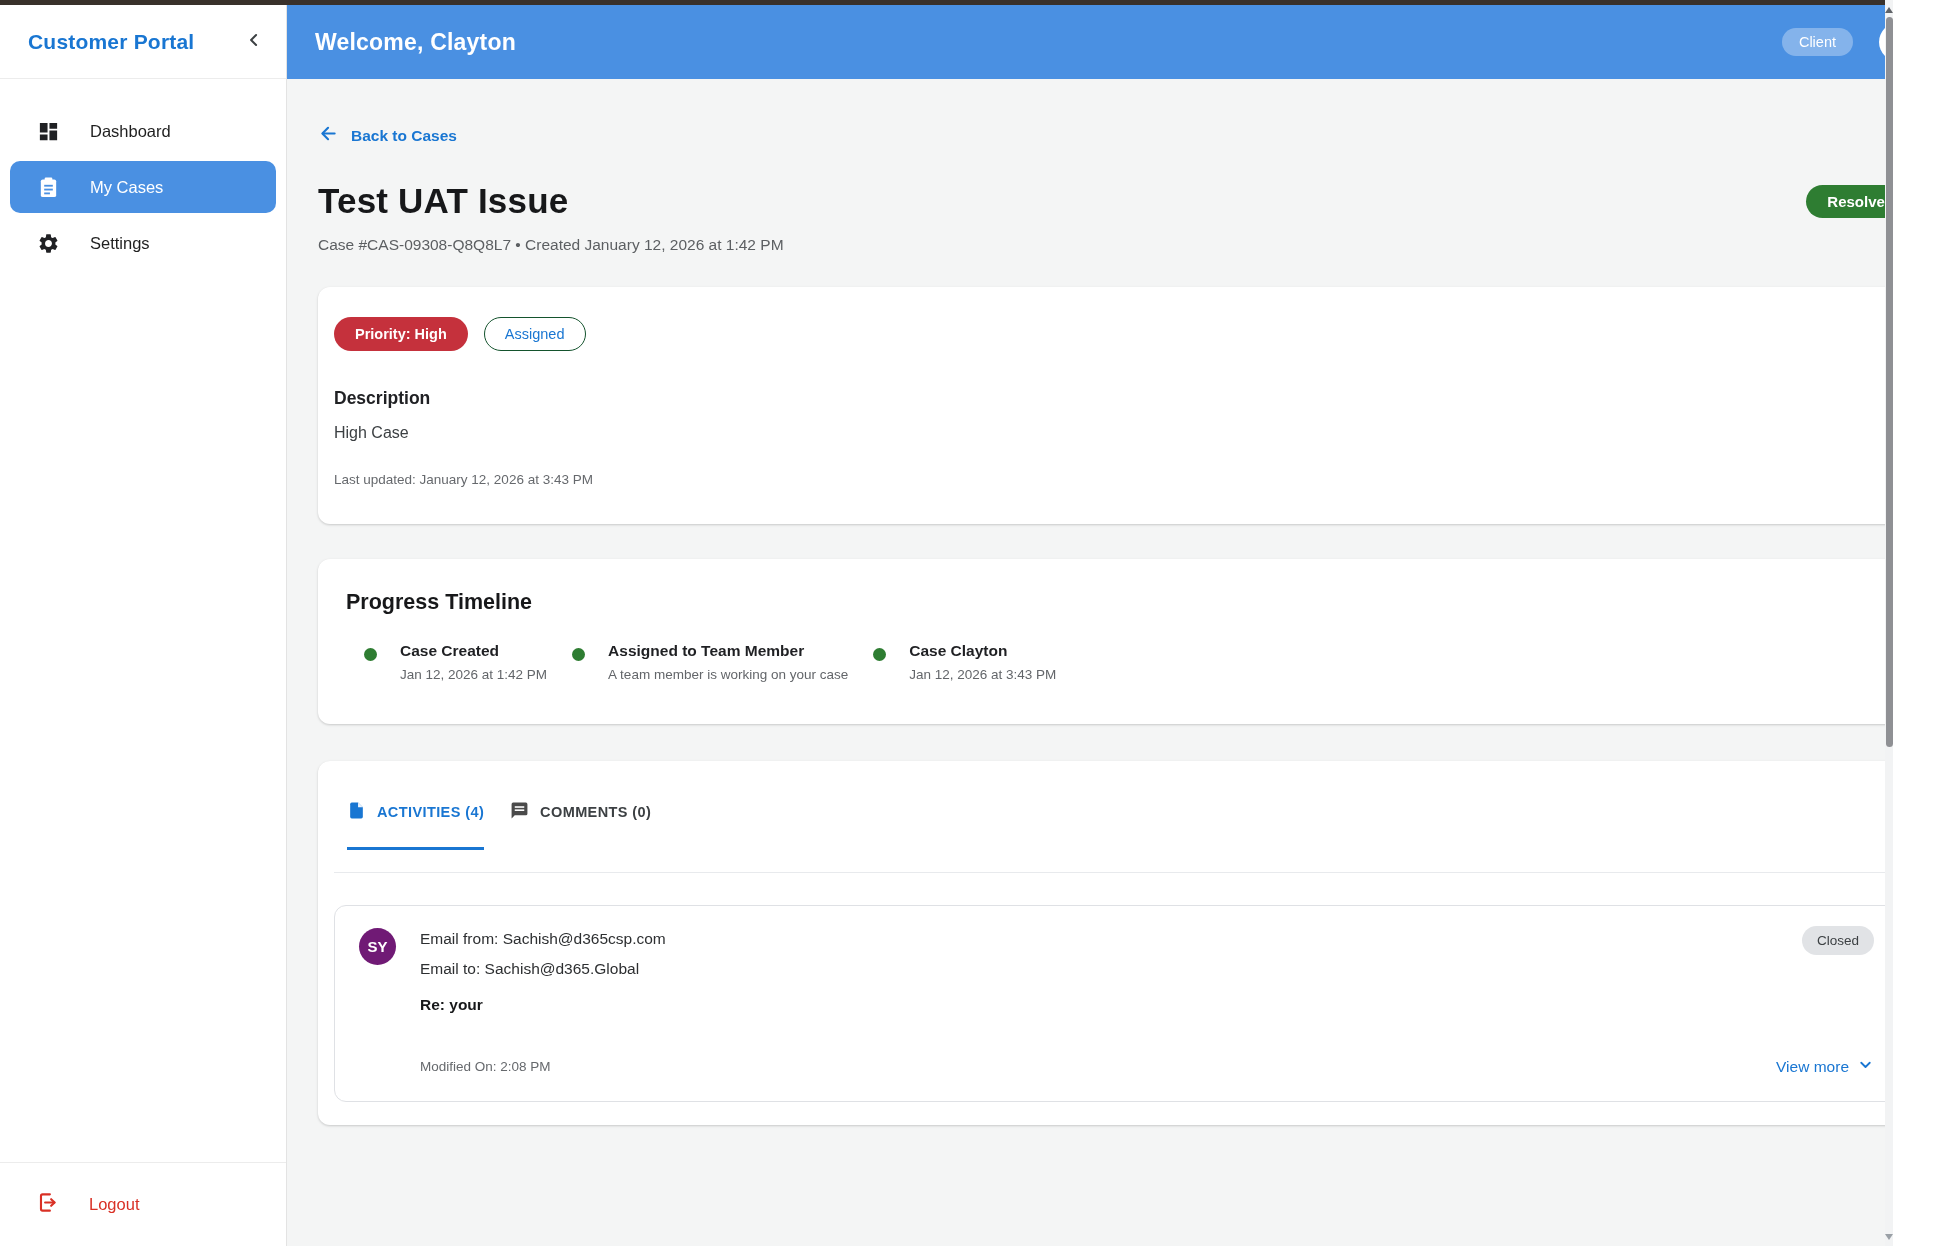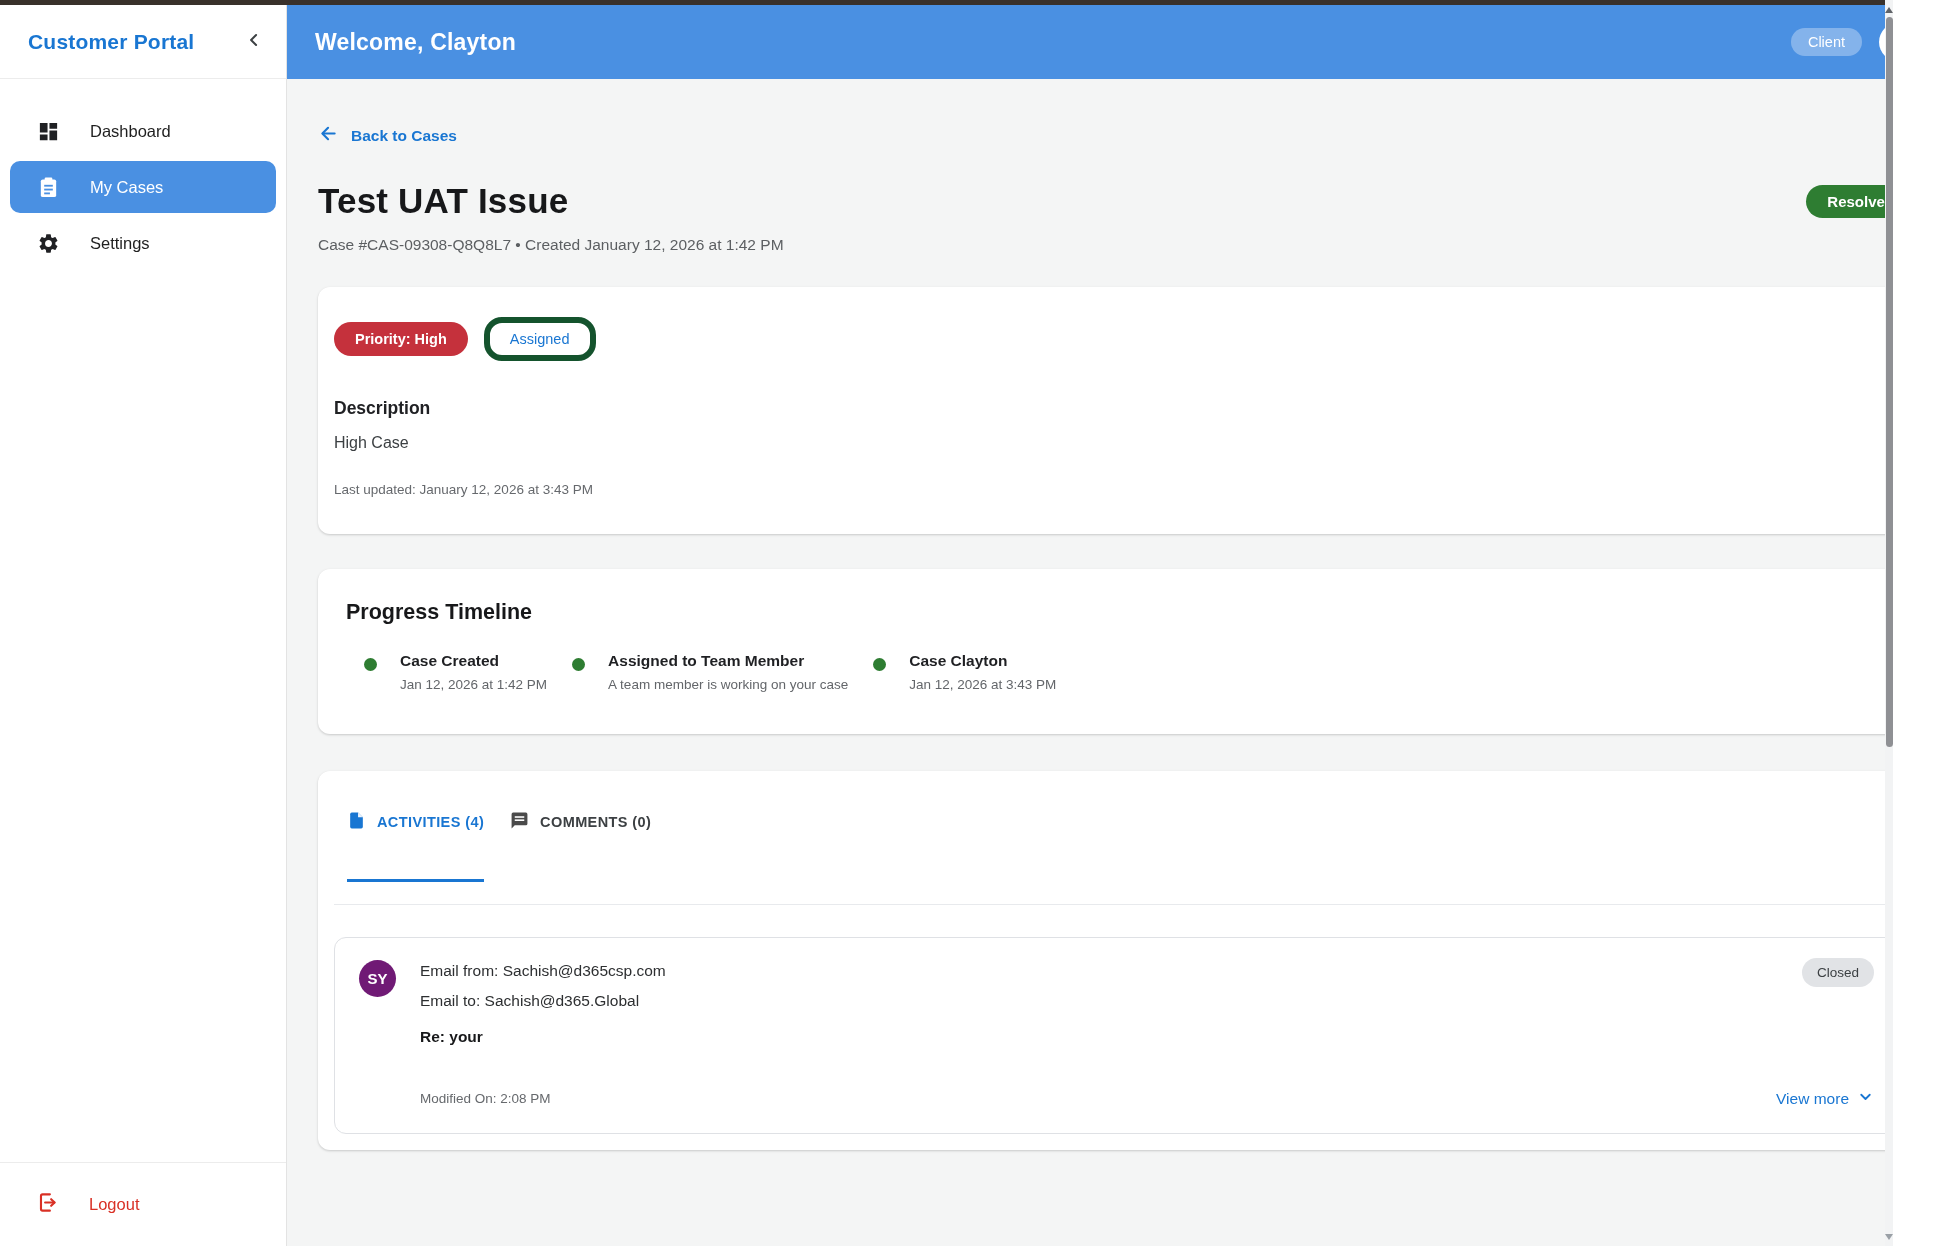--- a/index.html
+++ b/index.html
@@ -27,54 +27,54 @@
     border-radius: 10px; font-size: 16.5px; color: #1f1f1f; cursor: pointer; }
   .nav-item.active { background: #4a90e2; color: #fff; }
   .nav-item .icon { display: flex; width: 24px; height: 24px; align-items: center; justify-content: center; }
   .sidebar-footer { position: absolute; left: 0; bottom: 0; width: 100%; height: 84px; border-top: 1px solid #ececec;
     display: flex; align-items: center; gap: 30px; padding-left: 36px; color: #d93025; font-size: 16.5px; cursor: pointer; }
 
   
   .header { position: absolute; left: 287px; top: 5px; width: 1662px; height: 74px; background: #4a90e2;
     display: flex; align-items: center; padding: 0 32px 0 28px; }
   .welcome { color: #fff; font-size: 23px; font-weight: bold; letter-spacing: .2px; }
-  .header-right { margin-left: auto; display: flex; align-items: center; gap: 17px; }
+  .header-right { margin-left: auto; display: flex; align-items: center; gap: 26px; }
   .role-pill { background: rgba(255,255,255,.32); color: #fff; font-size: 14.5px; padding: 6px 17px; border-radius: 16px; cursor: default; }
   .avatar { width: 38px; height: 38px; border-radius: 50%; background: #fff; color: #4a90e2;
     display: flex; align-items: center; justify-content: center; font-size: 19px; cursor: pointer; }
 
   
   .main { position: absolute; left: 287px; top: 79px; width: 1662px; height: 1167px; background: #f4f5f5;
     padding: 44px 34px 0 31px; overflow: hidden; }
   .back-link { display: inline-flex; align-items: center; gap: 12px; color: #1976d2; font-size: 15.5px; font-weight: 600; cursor: pointer; }
   .title-row { margin-top: 33px; display: flex; align-items: center; justify-content: space-between; }
   .page-title { font-size: 35px; font-weight: 700; color: #17181a; letter-spacing: .2px; }
   .status-pill { background: #2e7d32; color: #fff; padding: 8px 21px; border-radius: 19px; font-size: 15px; font-weight: 600; }
   .meta { margin-top: 15px; color: #5c5f62; font-size: 15.5px; }
 
   .card { background: #fff; border-radius: 12px; box-shadow: 0 1px 3px rgba(0,0,0,.13), 0 1px 2px rgba(0,0,0,.06); }
   .card1 { margin-top: 33px; padding: 30px 16px 37px; }
   .badges-row { display: flex; gap: 16px; align-items: center; }
   .badge-danger { background: #c5313c; color: #fff; border-radius: 18px; padding: 9px 21px; font-size: 14.5px; font-weight: 600; }
-  .chip-outline { border: 6px solid #14532d; color: #1976d2; background: #fff; border-radius: 18px; padding: 8px 20px; font-size: 14.5px; }
+  .chip-outline { border: 1px solid #14532d; color: #1976d2; background: #fff; border-radius: 18px; padding: 8px 20px; font-size: 14.5px; }
   .desc-heading { margin-top: 37px; font-size: 17.5px; font-weight: 700; color: #202124; }
   .desc-body { margin-top: 15px; font-size: 16px; color: #3c4043; }
   .last-updated { margin-top: 30px; font-size: 13.5px; color: #66696d; }
 
   .card2 { margin-top: 35px; padding: 31px 28px 42px; }
   .section-heading { font-size: 21.5px; font-weight: 700; color: #17181a; }
   .timeline { margin-top: 27px; display: flex; flex-direction: row; gap: 25px; padding-left: 18px; }
   .tl-item { display: flex; gap: 23px; }
   .tl-dot { width: 13px; height: 13px; border-radius: 50%; background: #2e7d32; margin-top: 6px; flex-shrink: 0; }
   .tl-title { font-size: 15.5px; font-weight: 700; color: #1f2023; }
   .tl-sub { margin-top: 7px; font-size: 13.5px; color: #63666a; }
 
   .card3 { margin-top: 37px; padding: 40px 16px 16px; min-height: 364px; }
   .tabs { display: flex; gap: 26px; padding-left: 13px; }
-  .tab { display: flex; align-items: center; gap: 11px; padding-bottom: 46px; font-size: 14.5px; font-weight: 700;
+  .tab { display: flex; align-items: center; gap: 11px; padding-bottom: 24px; font-size: 14.5px; font-weight: 700;
     letter-spacing: .4px; color: #3c4043; border-bottom: 3px solid transparent; cursor: pointer; justify-content: flex-end; }
   .tab.active { color: #1976d2; border-bottom-color: #1976d2; }
   .tabs-divider { height: 1px; background: #e8eaed; margin-top: 22px; }
   .activity-item { margin-top: 32px; border: 1px solid #dfe1e5; border-radius: 12px; padding: 22px 24px 24px;
     position: relative; display: flex; gap: 24px; background: #fff; }
   .activity-avatar { width: 37px; height: 37px; border-radius: 50%; background: #701a75; color: #fff;
     font-size: 15px; font-weight: 600; display: flex; align-items: center; justify-content: center; flex-shrink: 0; }
   .activity-content { flex: 1; font-size: 15.5px; color: #2d2f31; padding-top: 2px; }
   .a-line { margin-bottom: 12px; }
   .a-subject { margin-top: 18px; font-weight: 700; color: #17181a; }

